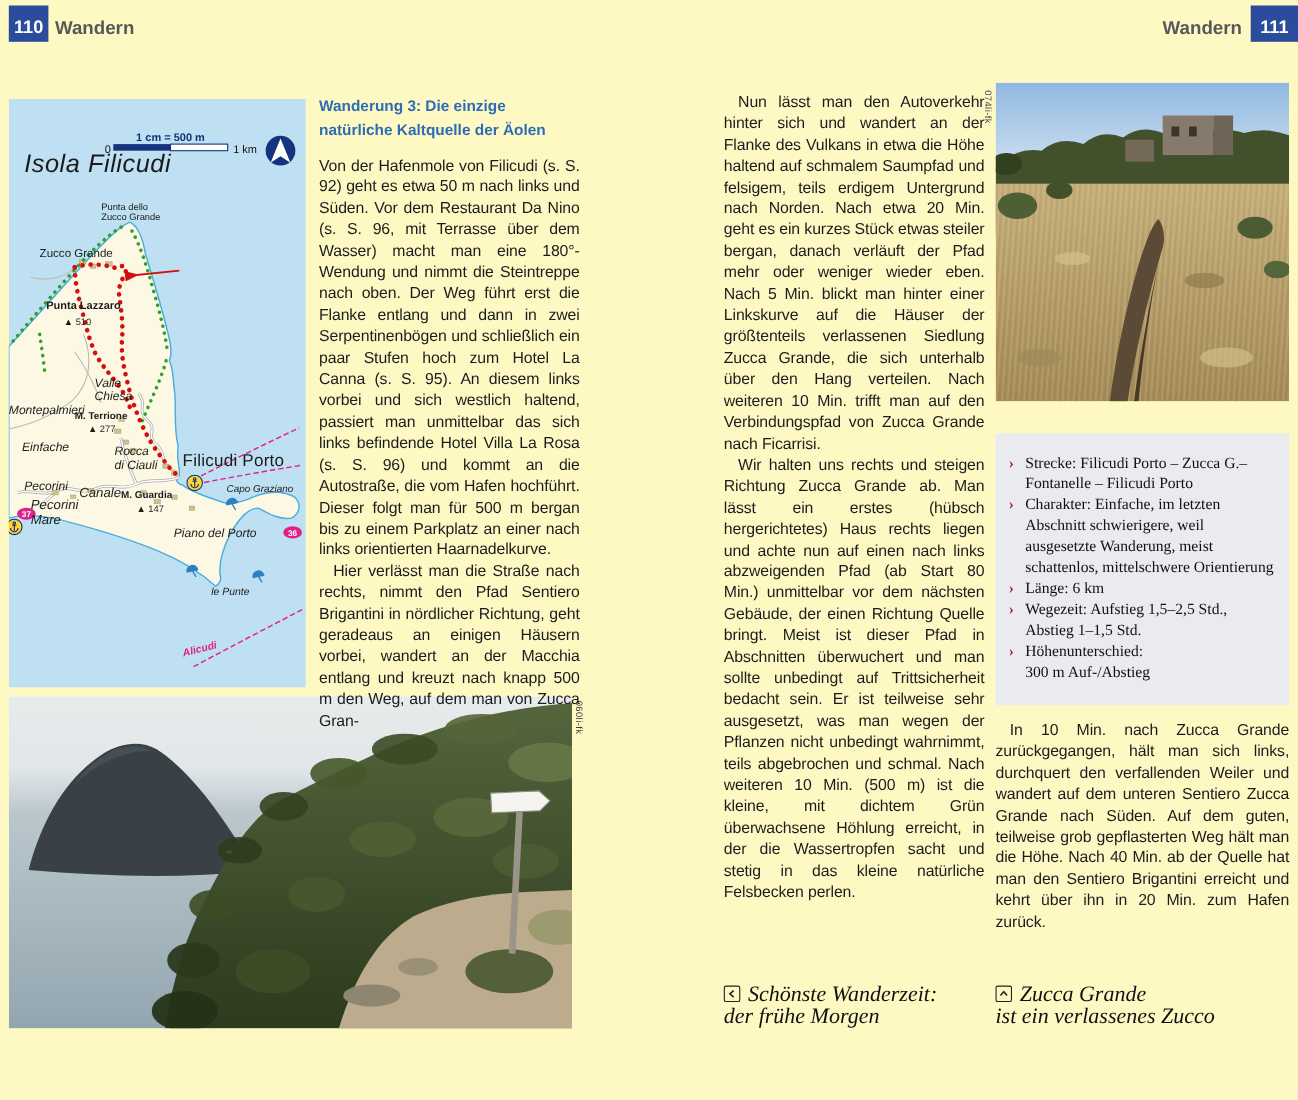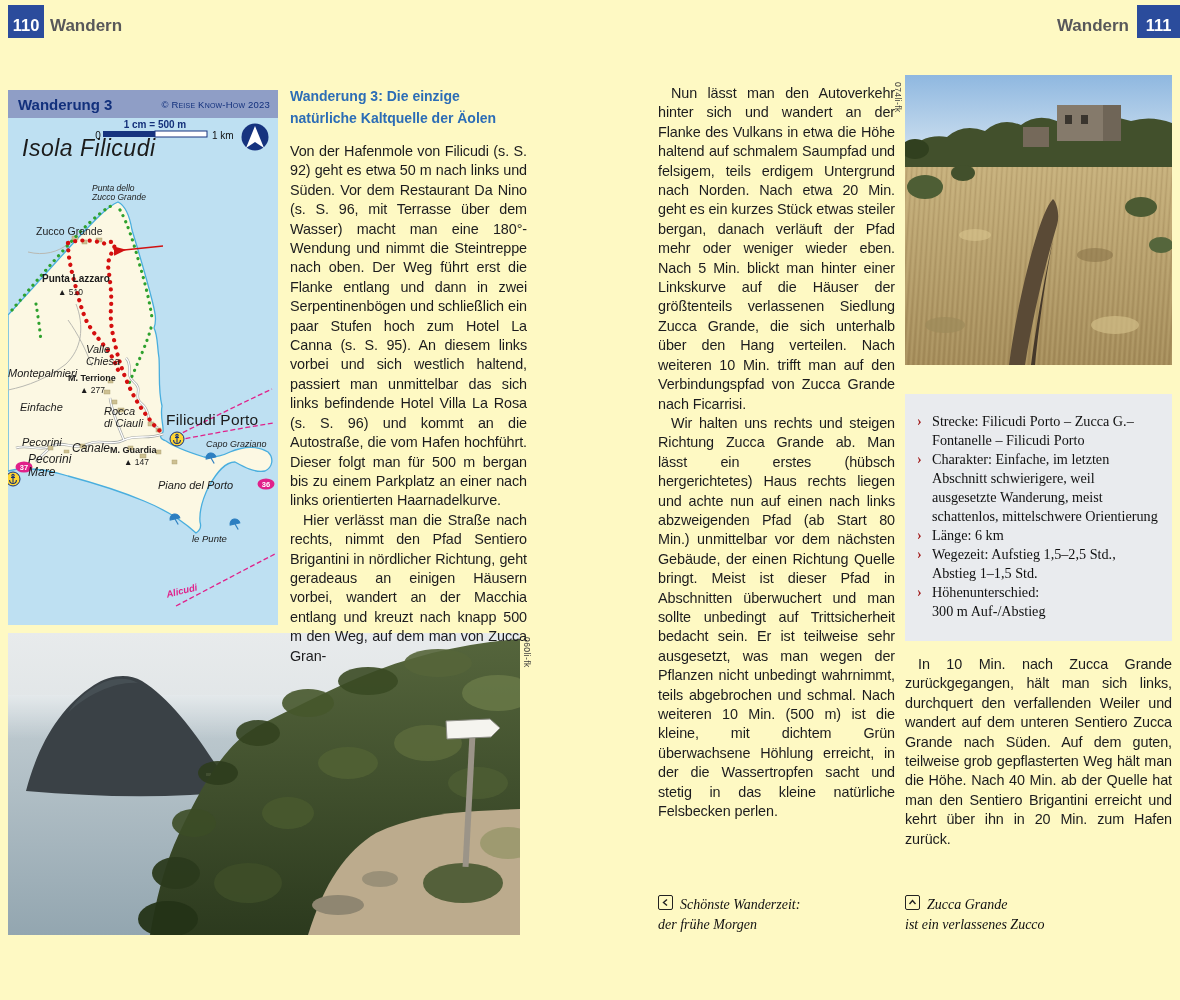--- a/index.html
+++ b/index.html
@@ -17,21 +17,21 @@
   
   .map{position:absolute;left:8px;top:90px;width:270px;height:535px;}
   .map svg.basemap{position:absolute;left:0;top:0;z-index:1;}
   .map-band{position:absolute;left:0;top:0;width:270px;height:28px;background:#8f9ec6;z-index:4;
             display:flex;align-items:center;box-sizing:border-box;padding:0 8px 0 10px;}
   .map-band-title{font-weight:bold;font-size:15px;color:#12307c;flex:0 0 auto;}
   .map-band-copy{margin-left:auto;font-size:9.5px;color:#12307c;font-variant:small-caps;letter-spacing:0.2px;}
   .map-labels{position:absolute;inset:0;z-index:3;pointer-events:none;}
   .mlabel{position:absolute;white-space:pre-line;color:#1b1b1b;line-height:1.08;}
   .island{font-style:italic;font-size:23px;letter-spacing:0.5px;}
-  .tiny-i{font-style:italic;font-size:8.5px;}
+  .tiny-i{font-size:8.5px;}
   .tiny-i2{font-style:italic;font-size:9px;}
   .place{font-size:10.5px;}
   .place-b{font-weight:bold;font-size:10px;}
   .place-bs{font-weight:bold;font-size:9px;}
   .peak{font-size:8.5px;}
   .place-i{font-style:italic;font-size:11px;}
   .place-i.lg{font-size:12px;}
   .place-i.sm{font-size:9.5px;}
   .porto{font-size:15.5px;letter-spacing:0.2px;}
   .ferry{color:#e0218a;font-weight:bold;font-style:italic;font-size:9.5px;}
@@ -63,21 +63,21 @@
   
   .infobox{position:absolute;left:905px;top:394px;width:267px;box-sizing:border-box;
            background:#e9ebee;padding:18px 14px 20px 12px;}
   .ib-row{display:flex;font-family:"Liberation Serif",serif;font-size:14.2px;line-height:19px;color:#101010;}
   .ib-chev{color:#a31f1f;font-weight:bold;flex:0 0 15px;font-size:14px;line-height:19px;}
   .ib-text{flex:1;}
   .ib-label{font-weight:normal;}
 
   
   .caption{position:absolute;font-family:"Liberation Serif",serif;font-style:italic;
-           font-size:14px;line-height:19.5px;color:#101010;width:240px;}
+           font-size:20px;line-height:19.5px;color:#101010;width:240px;}
   .caption.capl{left:658px;top:895px;}
   .caption.capr{left:905px;top:895px;}
   .cap-icon{display:inline-block;width:13px;height:13px;border:1.2px solid #222;border-radius:2px;
             margin-right:7px;vertical-align:-1px;font-style:normal;}
   .cap-icon svg{display:block;}
 </style>
 </head>
 <body>
 
 <div id="page">
@@ -218,24 +218,20 @@
         <text x="90" y="49" text-anchor="middle" font-size="10" fill="#111">0</text>
         <text x="204" y="49" font-size="10" fill="#111">1 km</text>
       </g>
 
       <g>
         <circle cx="247" cy="47" r="13.5" fill="#16337f"></circle>
         <path d="M247,36 L256,58 L247,52 L238,58 Z" fill="#ffffff"></path>
       </g>
     </svg>
 
-    <div class="map-band">
-      <span class="map-band-title">Wanderung 3</span>
-      <span class="map-band-copy">© Reise Know-How 2023</span>
-    </div>
 
     <div class="map-labels">
         <div class="mlabel island" style="left: 14px; top: 46px;">Isola Filicudi</div>
         <div class="mlabel tiny-i" style="left: 84px; top: 94px;">Punta dello
 Zucco Grande</div>
         <div class="mlabel place" style="left: 28px; top: 136px;">Zucco Grande</div>
         <div class="mlabel place-b" style="left: 34px; top: 184px;">Punta Lazzaro</div>
         <div class="mlabel peak" style="left: 50px; top: 198px;">▲ 510</div>
         <div class="mlabel place-i" style="left: 78px; top: 254px;">Valle
 Chiesa</div>

